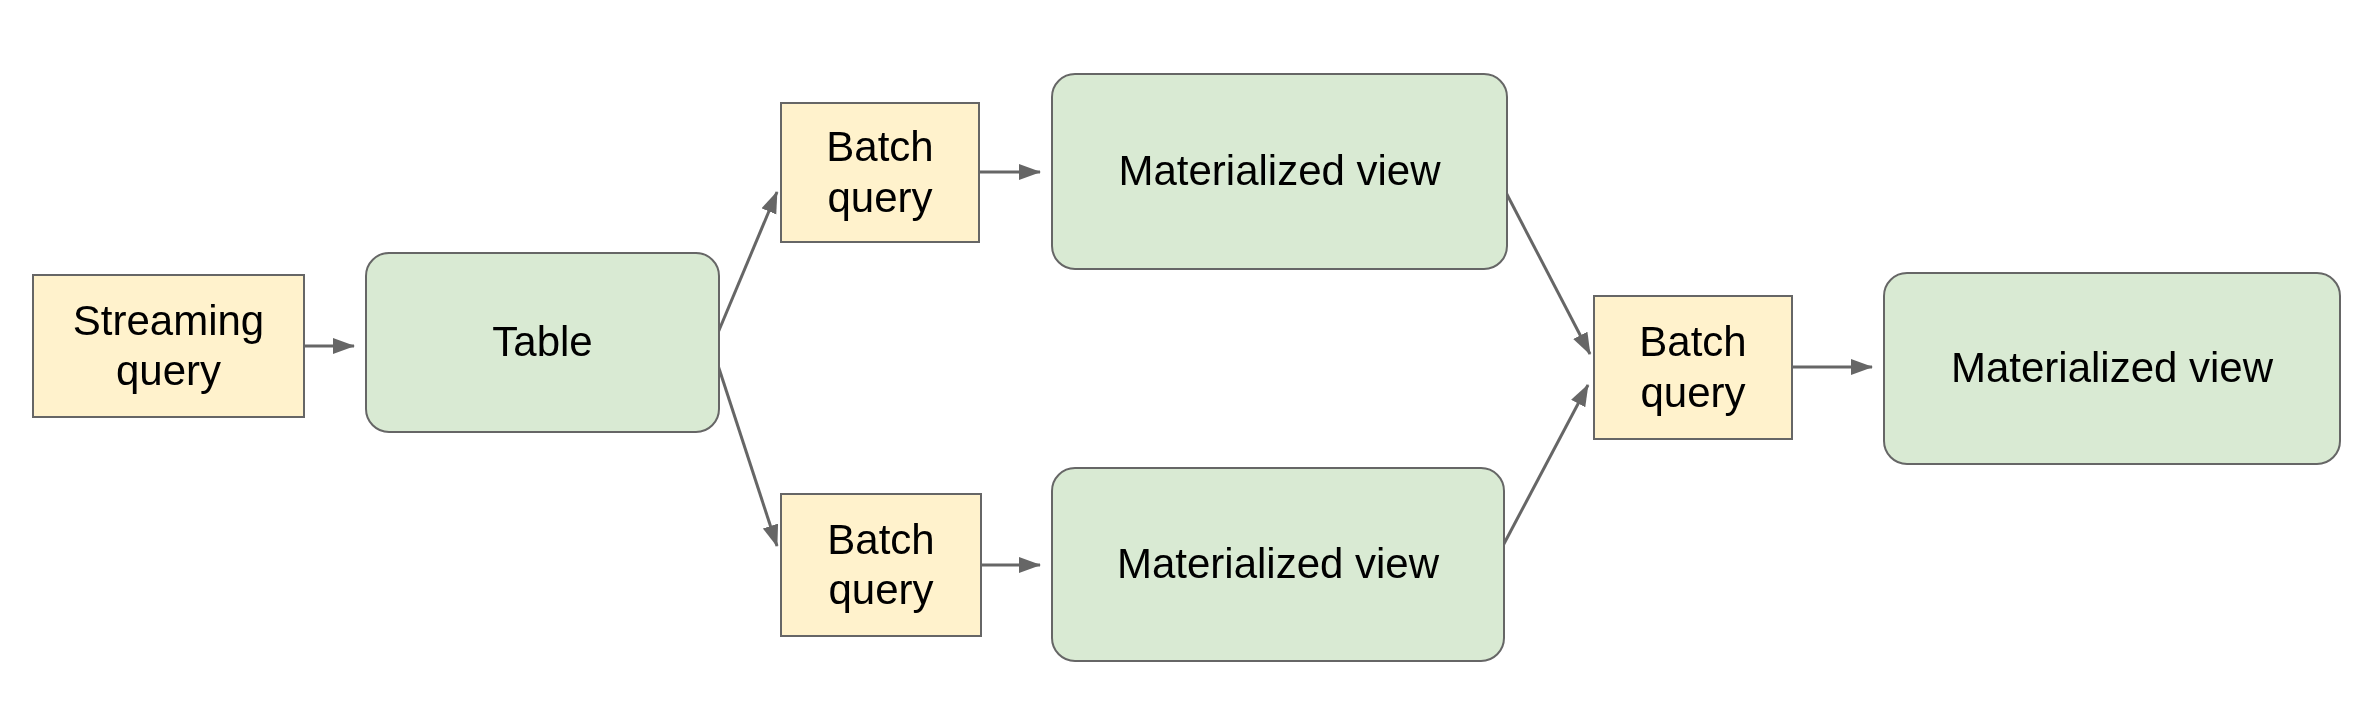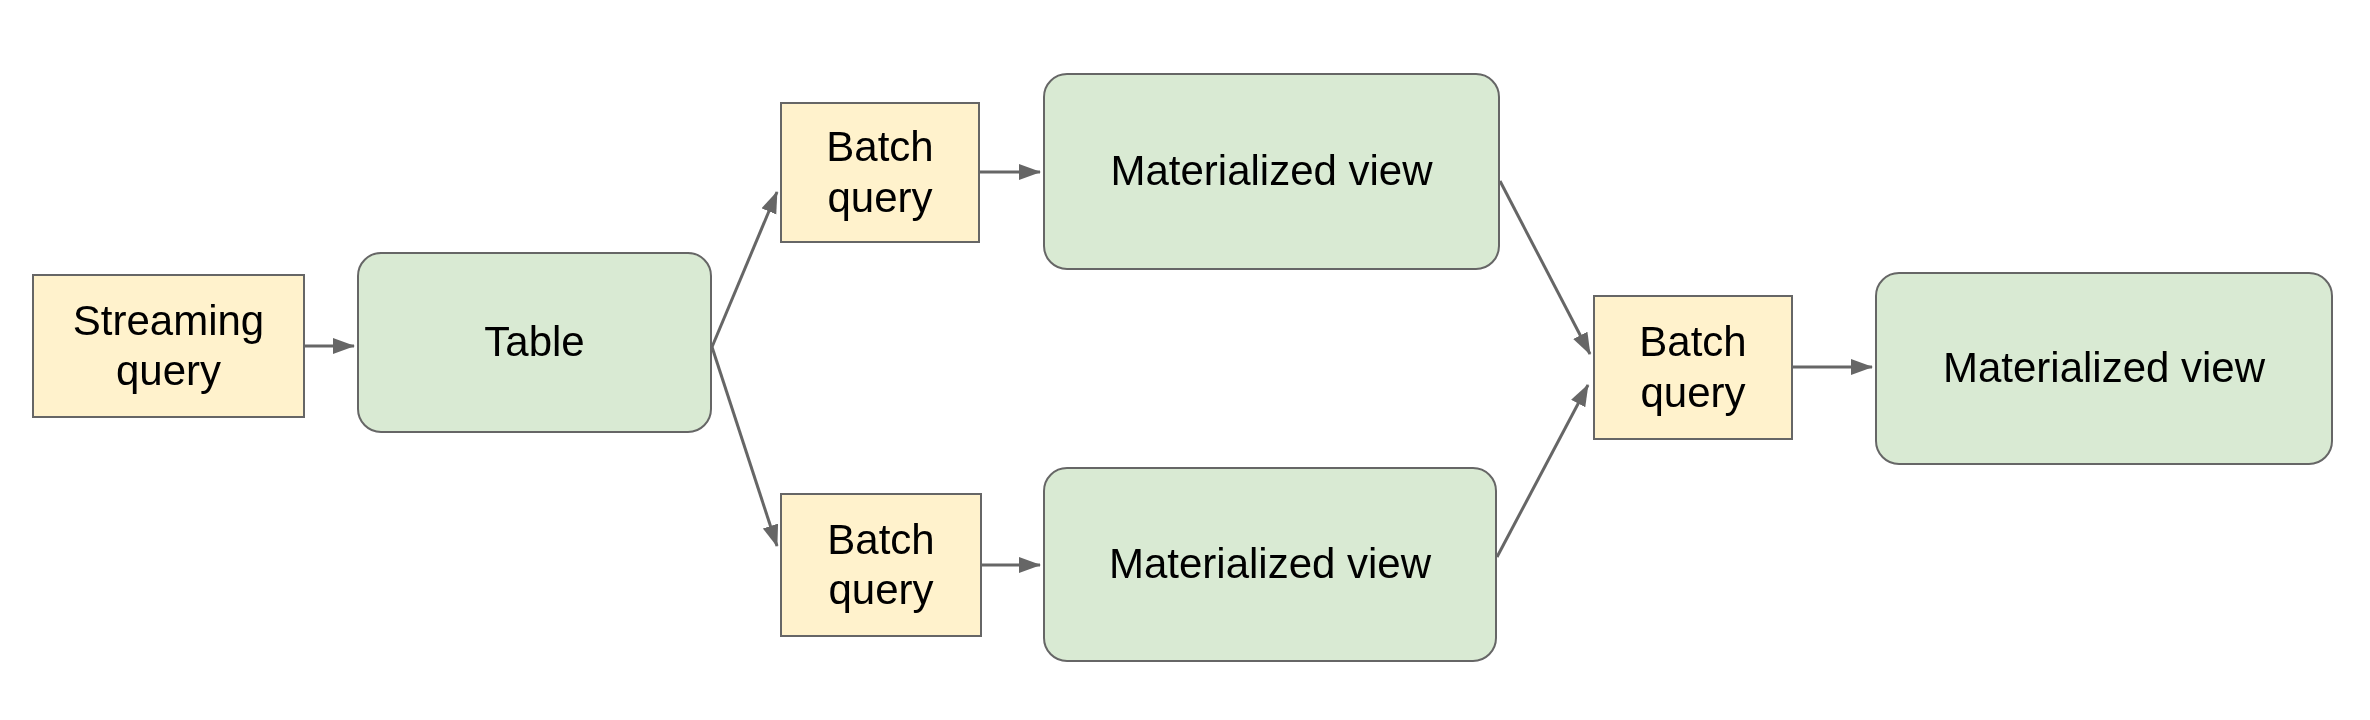--- a/index.html
+++ b/index.html
@@ -40,20 +40,21 @@
     border: 2.5px solid #666666;
     padding: 0 14px;
   }
   .node.query {
     background: #fff2cc;
     border-radius: 0;
   }
   .node.data {
     background: #d9ead3;
     border-radius: 24px;
+    margin-left: 8px;
   }
   
   #n-streaming-query      { left: 32px;   top: 274px; width: 273px; height: 144px; justify-content: flex-end; }
   #n-table                { left: 357px;  top: 252px; width: 355px; height: 181px; }
   #n-batch-query-top      { left: 780px;  top: 102px; width: 200px; height: 141px; }
   #n-mat-view-top         { left: 1043px; top: 73px;  width: 457px; height: 197px; }
   #n-batch-query-bottom   { left: 780px;  top: 493px; width: 202px; height: 144px; }
   #n-mat-view-bottom      { left: 1043px; top: 467px; width: 454px; height: 195px; }
   #n-batch-query-right    { left: 1593px; top: 295px; width: 200px; height: 145px; }
   #n-mat-view-right       { left: 1875px; top: 272px; width: 458px; height: 193px; }

